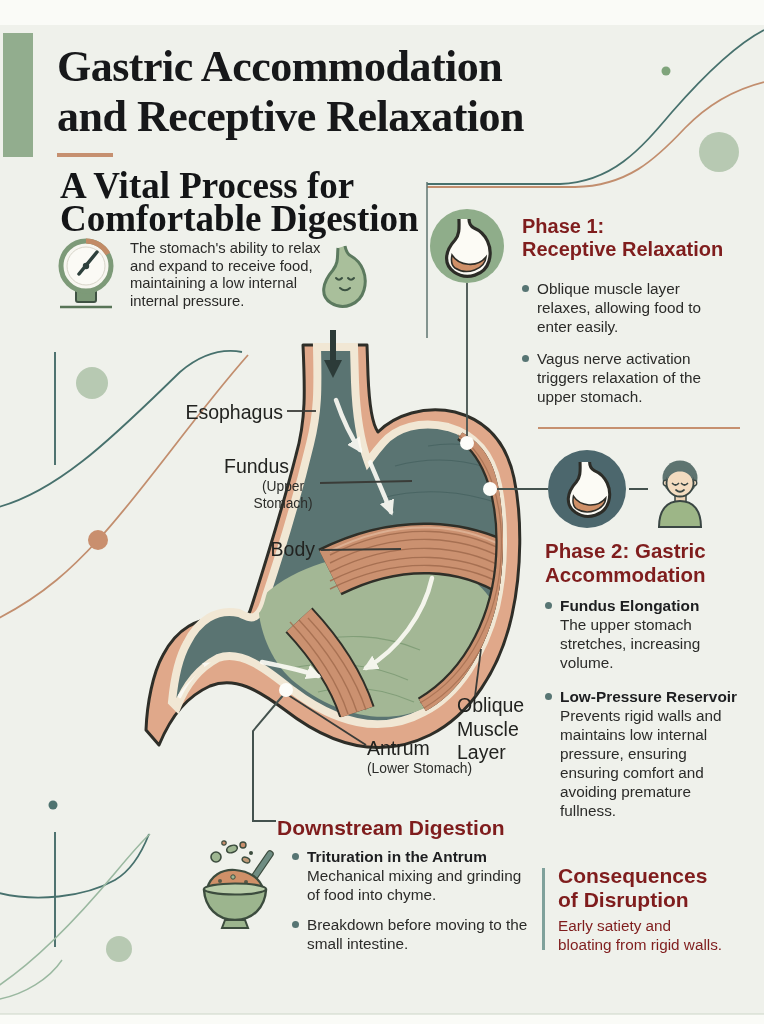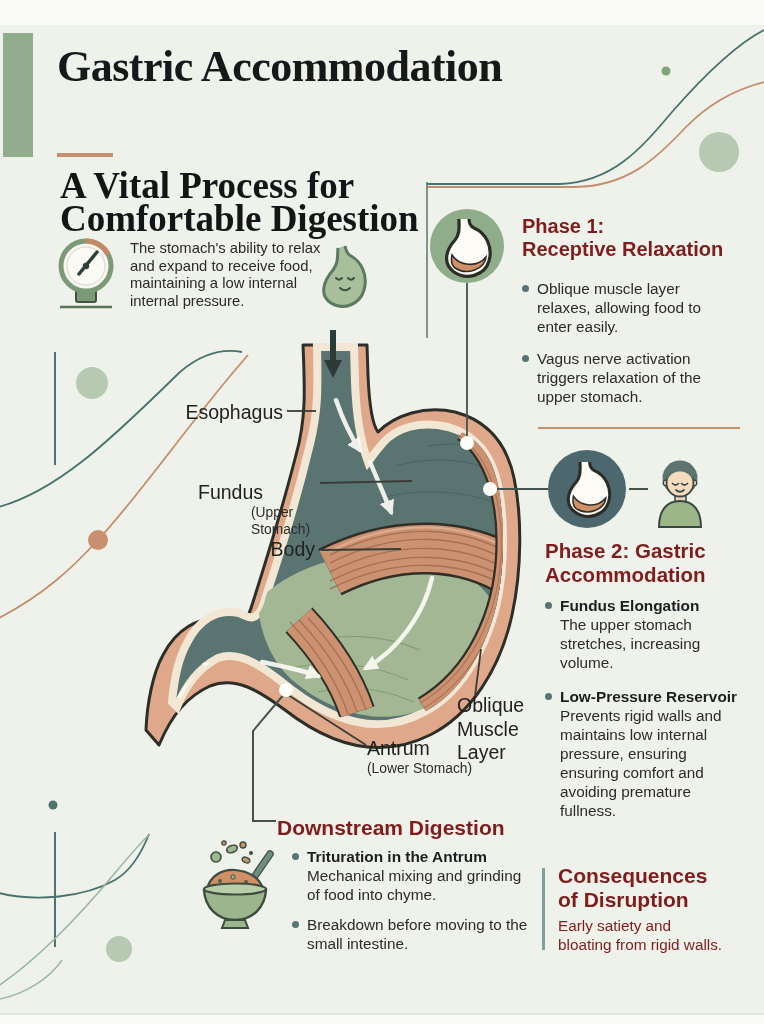--- a/index.html
+++ b/index.html
@@ -41,21 +41,21 @@
   .ds-b{left:292px;top:847px;width:240px;}
   .ds-b .bullet{margin-bottom:11px;}
   .cons-bar{left:542px;top:868px;width:3px;height:82px;background:#7fa19b;}
   .cons-body{left:558px;top:916px;font-size:15.3px;line-height:19px;color:#7f1d1d;}
   .p2-line{left:538px;top:427px;width:202px;height:2px;background:#c6906f;}
 
   
   .lbl{font-size:19.5px;line-height:23px;color:#222320;}
   .lbl .sub{font-size:13.8px;line-height:16.5px;color:#2c2d2a;margin-top:1px;}
   .lbl-eso{left:163px;top:401px;width:120px;text-align:right;}
-  .lbl-fun{left:198px;top:481px;width:117px;text-align:left;}
+  .lbl-fun{left:198px;top:455px;width:117px;text-align:center;}
   .lbl-fun .sub{width:64px;margin-left:53px;}
   .lbl-body{left:233px;top:538px;width:82px;text-align:right;}
   .lbl-ant{left:367px;top:737px;}
   .lbl-obl{left:457px;top:694px;width:78px;line-height:23.5px;}
 </style>
 </head>
 <body>
 
 <div class="canvas">
 
@@ -241,20 +241,21 @@
       <circle cx="31" cy="45" r="1.6" fill="#8a5a40"></circle>
       <circle cx="45" cy="46" r="1.8" fill="#9eb691"></circle>
       <path d="M 8,50 C 9,67 21,80 39,80 C 57,80 69,67 70,50 Z" fill="#9cb58e" stroke="#3c4c3e" stroke-width="2.4"></path>
       <ellipse cx="39" cy="49" rx="31" ry="5.5" fill="#b9cda9" stroke="#3c4c3e" stroke-width="2.2"></ellipse>
       <path d="M 29,80 L 26,88 L 52,88 L 49,80 Z" fill="#9cb58e" stroke="#3c4c3e" stroke-width="2"></path>
     </g>
   </svg>
 
   <div class="abs title">
     <div>Gastric Accommodation</div>
+    <div>and Receptive Relaxation</div>
   </div>
   <div class="abs title-underline"></div>
 
   <div class="abs subtitle">
     <div>A Vital Process for</div>
     <div>Comfortable Digestion</div>
   </div>
 
   <div class="abs intro">The stomach's ability to relax and expand to receive food, maintaining a low internal internal pressure.</div>
 

